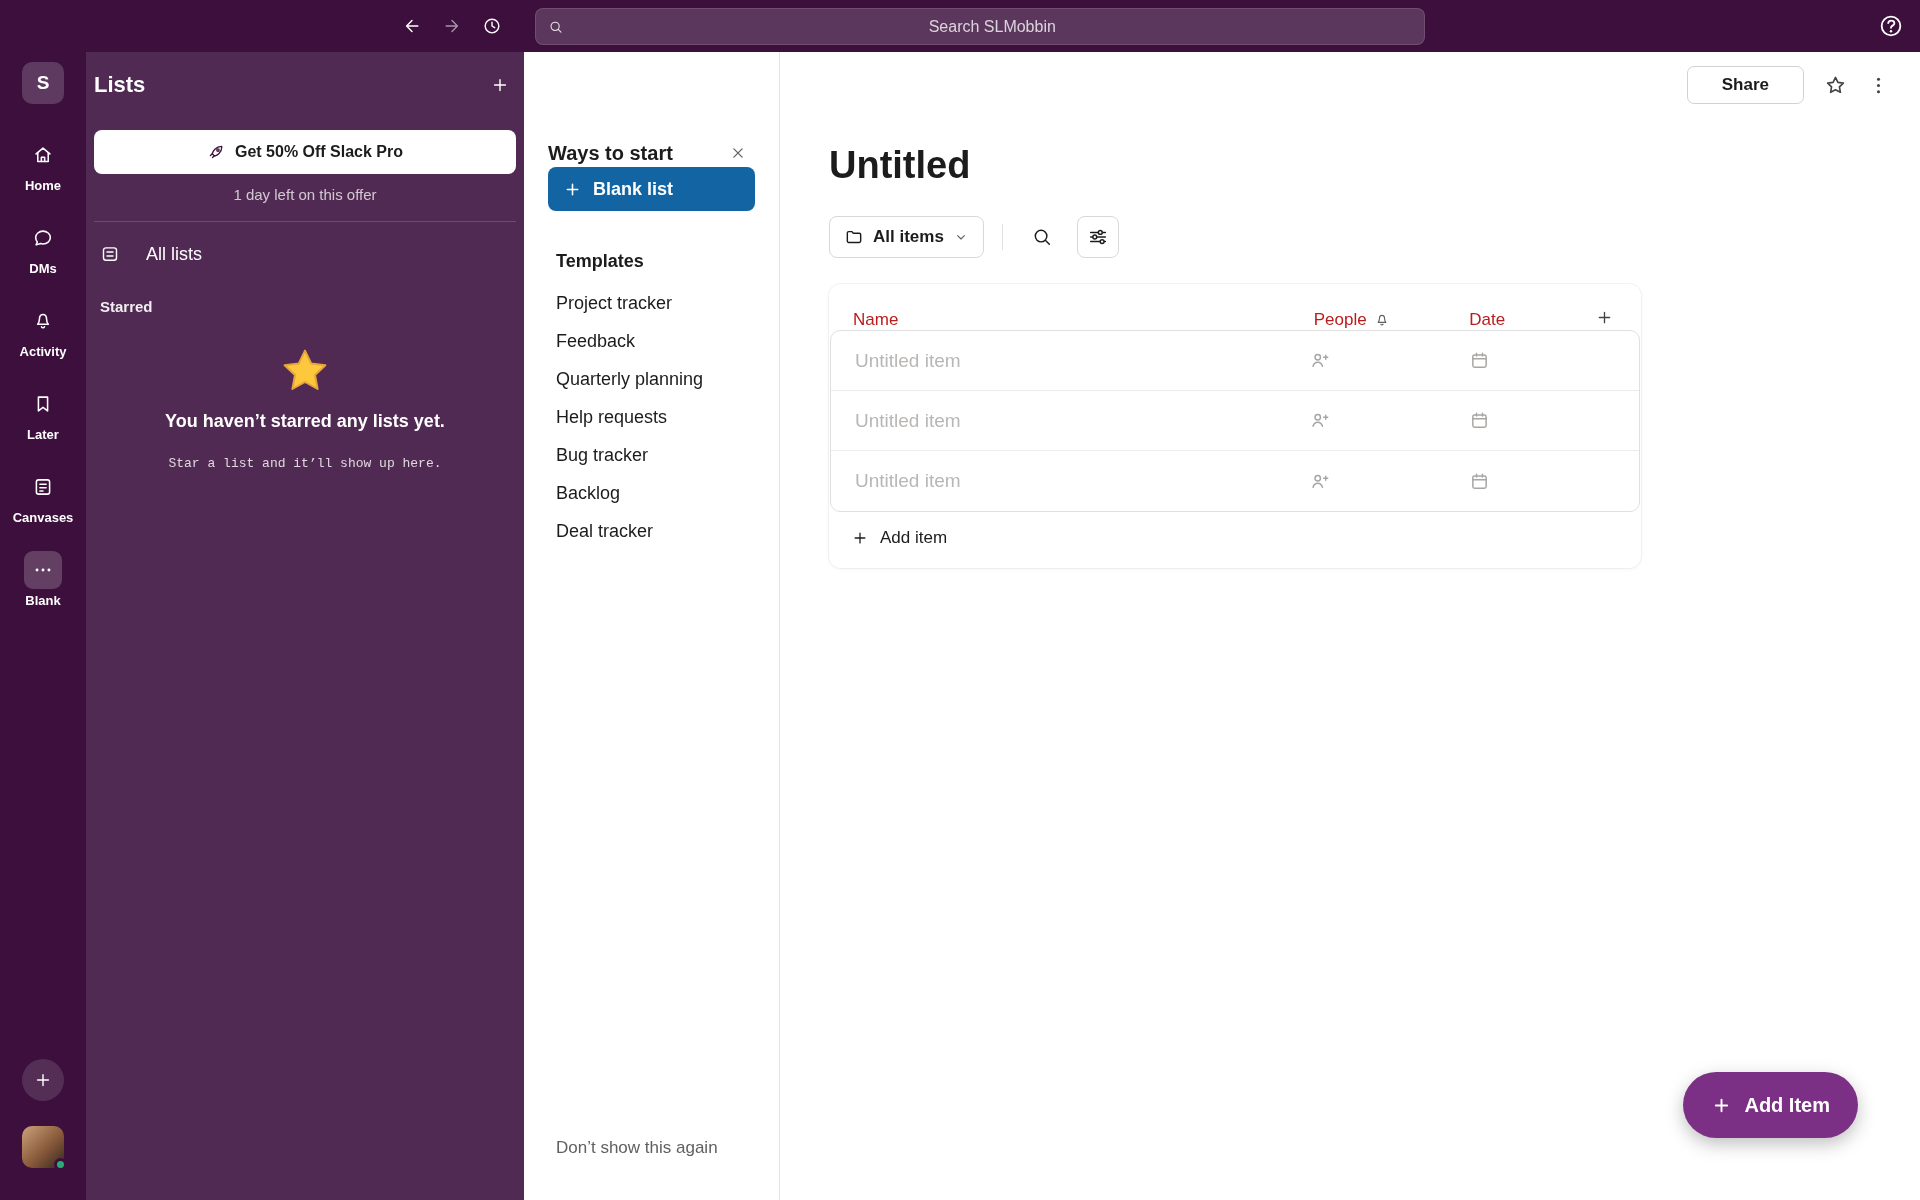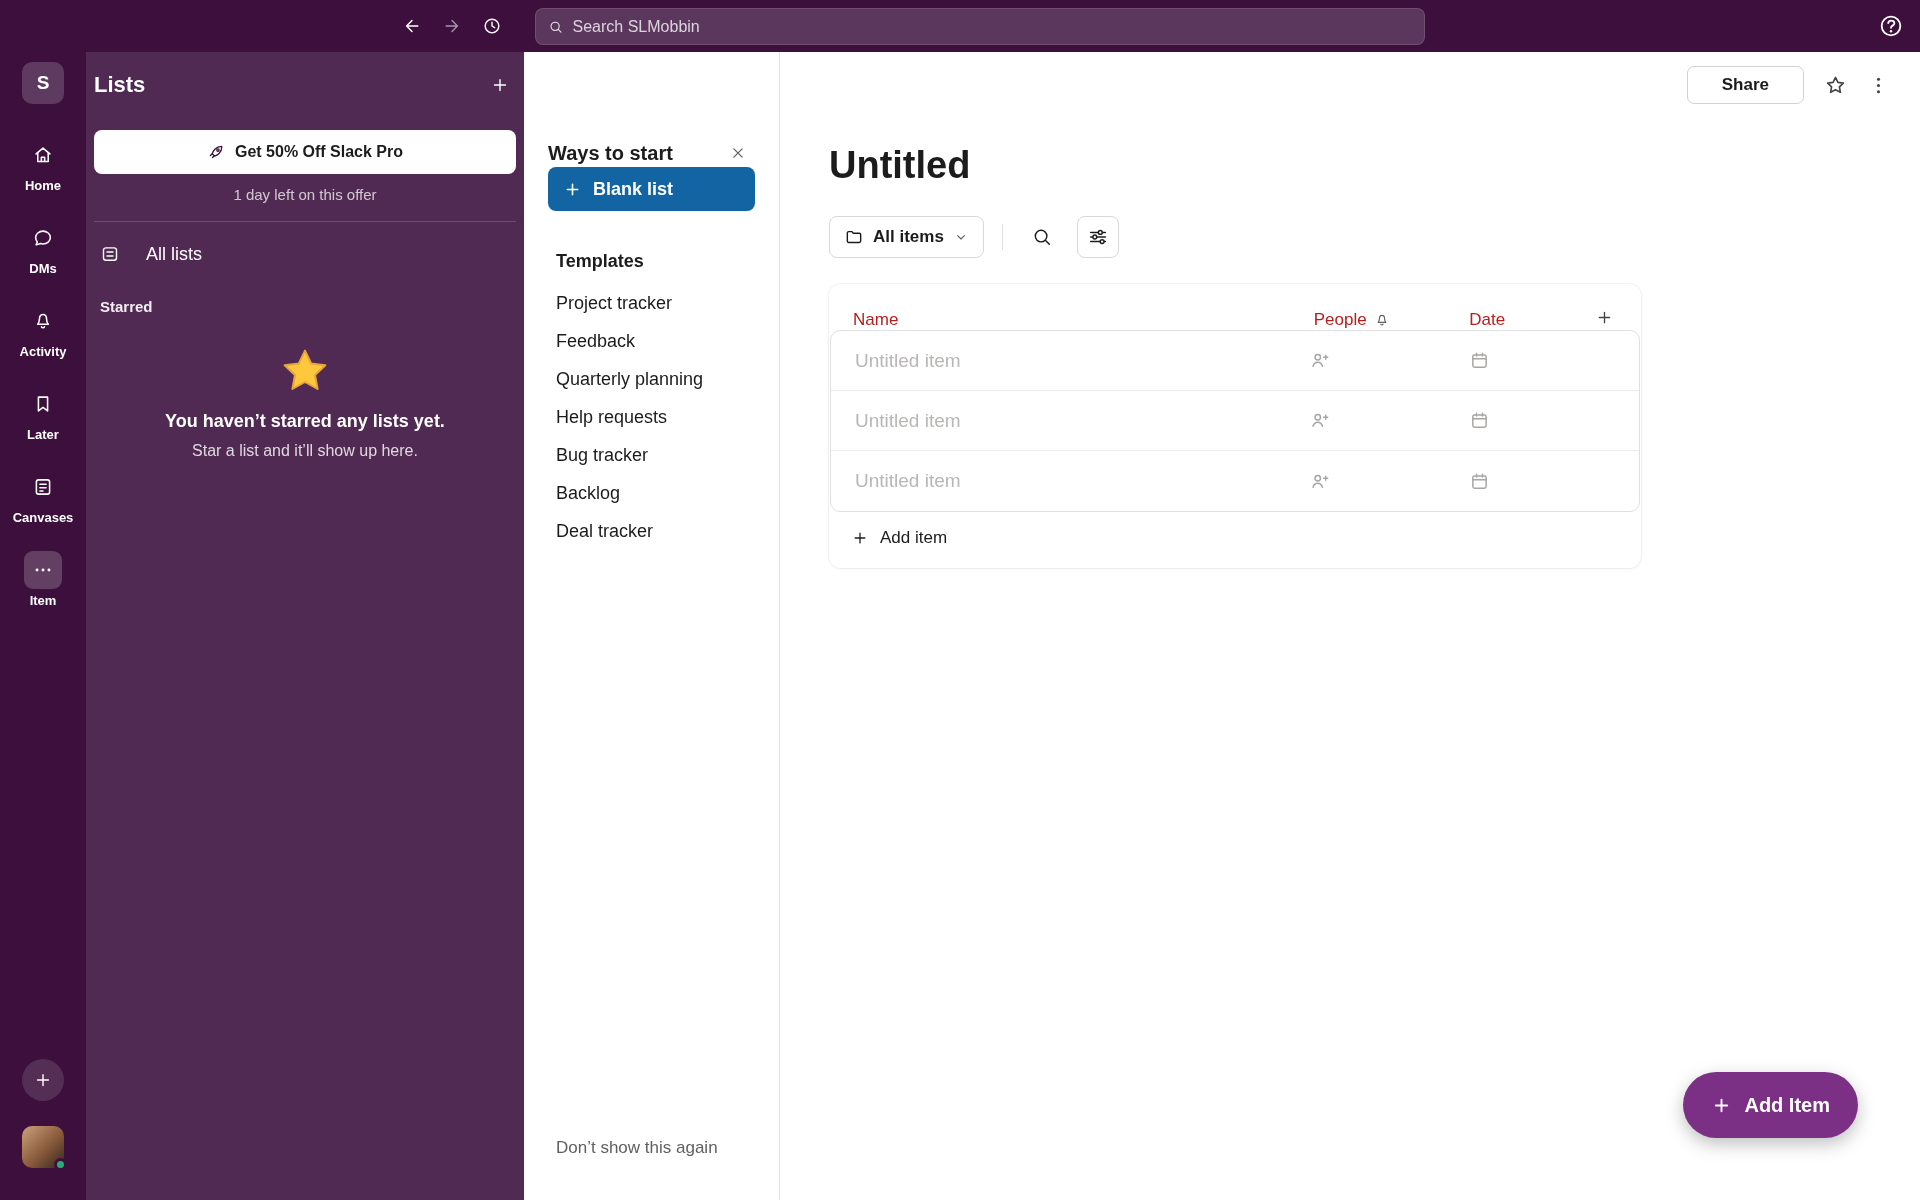--- a/index.html
+++ b/index.html
@@ -16,21 +16,21 @@
   .tb-ic { width:20px; height:20px; cursor:pointer; }
   .tb-ic.dim { opacity:.55; }
   .searchbar {
     position:absolute; left:535px; top:8px; width:890px; height:37px;
     background:rgba(255,255,255,.17); border:1px solid rgba(255,255,255,.12);
     border-radius:8px; display:flex; align-items:center; gap:9px; padding:0 12px; color:#fff; cursor:text;
   }
   .searchbar svg { width:16px; height:16px; opacity:.85; }
   .searchbar input {
     background:transparent; border:none; outline:none; color:#7dd3fc;
-    font:16px "Liberation Sans","DejaVu Sans",sans-serif; width:100%;
+    font:16px "Liberation Sans","DejaVu Sans",sans-serif; width:100%;text-align:center;
   }
   .searchbar input::placeholder { color:rgba(255,255,255,.78); }
   .help-btn { position:absolute; right:16px; top:13px; width:26px; height:26px; color:#fff; cursor:pointer; }
 
   
   #rail { position:absolute; left:0; top:52px; width:86px; bottom:0; background:#3c0f3d; color:#fff; }
   .ws-tile {
     width:42px; height:42px; margin:10px auto 0; border-radius:10px;
     background:rgba(255,255,255,.18); display:flex; align-items:center; justify-content:center;
     font-size:19px; font-weight:bold; cursor:pointer;
@@ -69,21 +69,21 @@
   .offer-btn svg { width:18px; height:18px; color:#3c0f3d; }
   .offer-note { margin-top:12px; text-align:center; font-size:15px; color:rgba(255,255,255,.74); }
   .sb-divider { margin-top:18px; border-top:1px solid rgba(255,255,255,.16); }
   .all-lists { margin-top:12px; height:40px; display:flex; align-items:center; gap:26px; padding:0 6px; border-radius:8px; cursor:pointer;text-align:center; }
   .all-lists svg { width:20px; height:20px; }
   .all-lists-label { font-size:18px; }
   .starred-header { margin-top:24px; padding:0 6px; font-size:15px; font-weight:bold; color:rgba(255,255,255,.92); }
   .sb-empty { margin-top:32px; text-align:center; }
   .sb-empty .star-big { width:48px; height:48px; margin:0 auto; }
   .empty-title { margin-top:16px; font-size:18px; font-weight:bold; }
-  .empty-sub { margin-top:10px; font-size:16px; color:rgba(255,255,255,.82); }
+  .empty-sub { margin-top:24px; font-size:13px; color:rgba(255,255,255,.82);font-family:Liberation Mono, monospace; }
 
   
   #window { position:absolute; left:524px; top:52px; right:0; bottom:0; background:#fff; }
 
   
   #ways { position:absolute; left:0; top:0; bottom:0; width:256px; border-right:1px solid #e4e4e4; padding:88px 24px 0; }
   .ways-head { display:flex; align-items:center; justify-content:space-between; margin:0 4px 0 0; }
   .ways-title { font-size:20px; font-weight:bold; }
   .ways-close { width:26px; height:26px; color:#616061; cursor:pointer; display:flex; align-items:center; justify-content:center; }
   .ways-close svg { width:18px; height:18px; }
@@ -229,21 +229,21 @@
       <span class="rail-label">Canvases</span>
     </div>
     <div class="rail-item">
       <span class="rail-ic active">
           <svg viewBox="0 0 24 24">
             <circle cx="5.5" cy="12" r="1.6" fill="currentColor" stroke="none"></circle>
             <circle cx="12" cy="12" r="1.6" fill="currentColor" stroke="none"></circle>
             <circle cx="18.5" cy="12" r="1.6" fill="currentColor" stroke="none"></circle>
           </svg>
         </span>
-      <span class="rail-label">Item</span>
+      <span class="rail-label">Blank</span>
     </div>
   </div>
   <div class="rail-plus">
     <svg viewBox="0 0 24 24">
         <path d="M12 5.5v13M5.5 12h13"></path>
       </svg>
   </div>
   <div class="rail-avatar">
     <span class="presence-dot"></span>
   </div>

